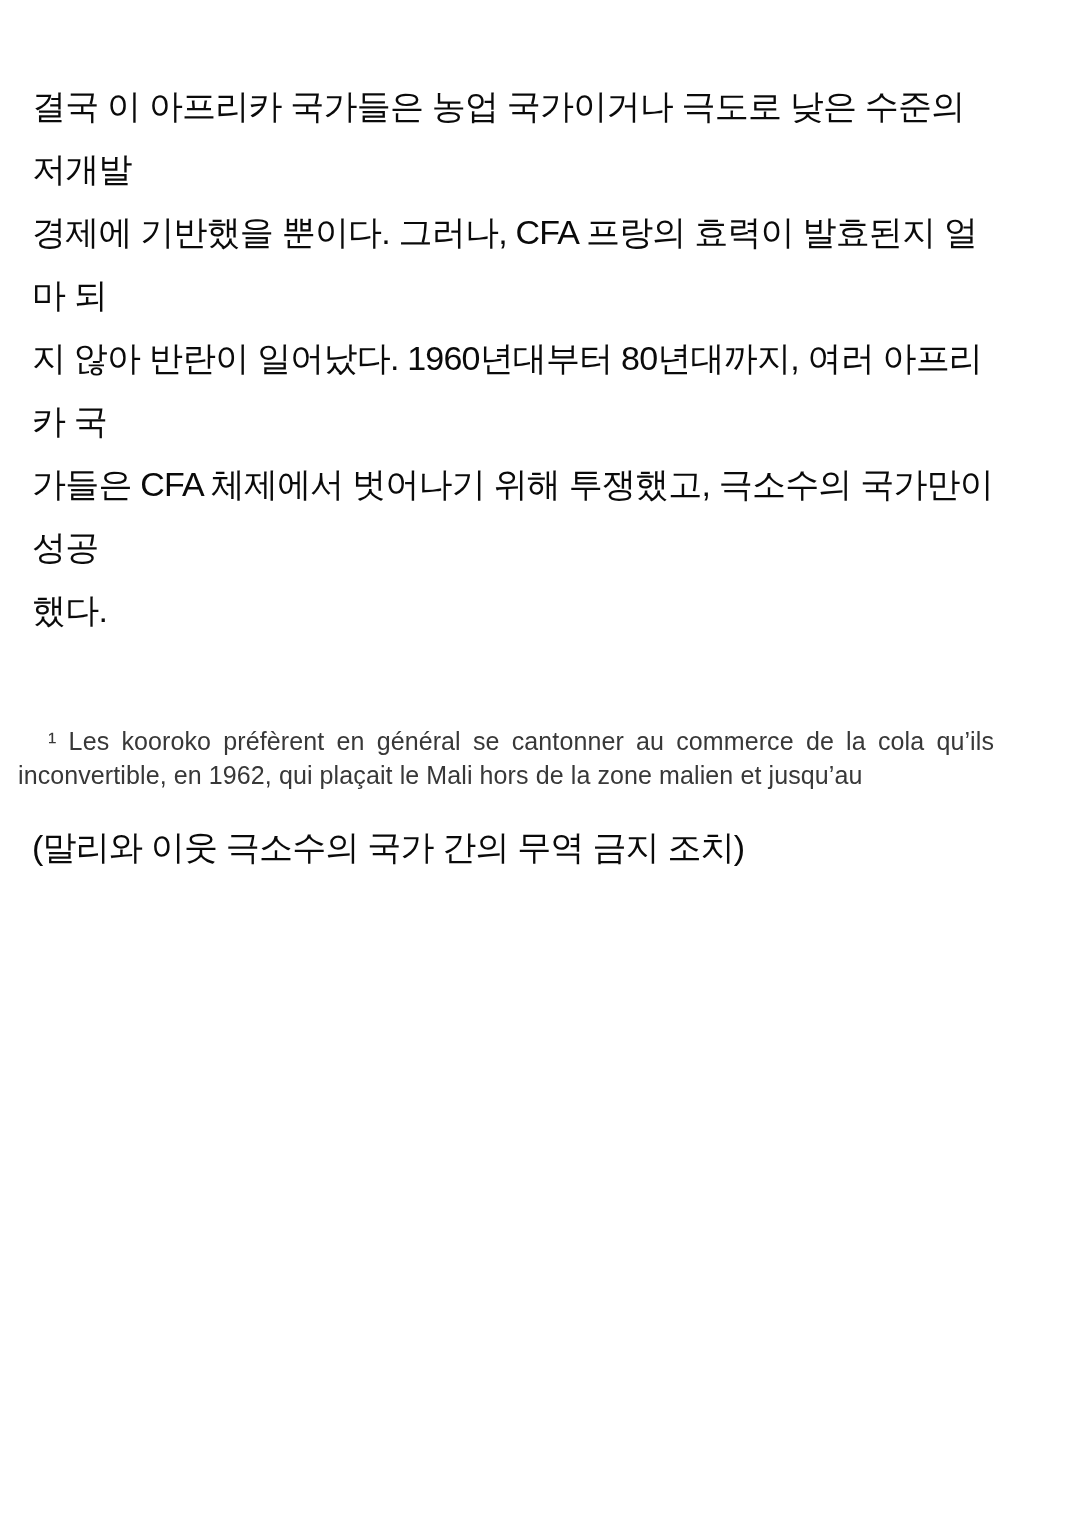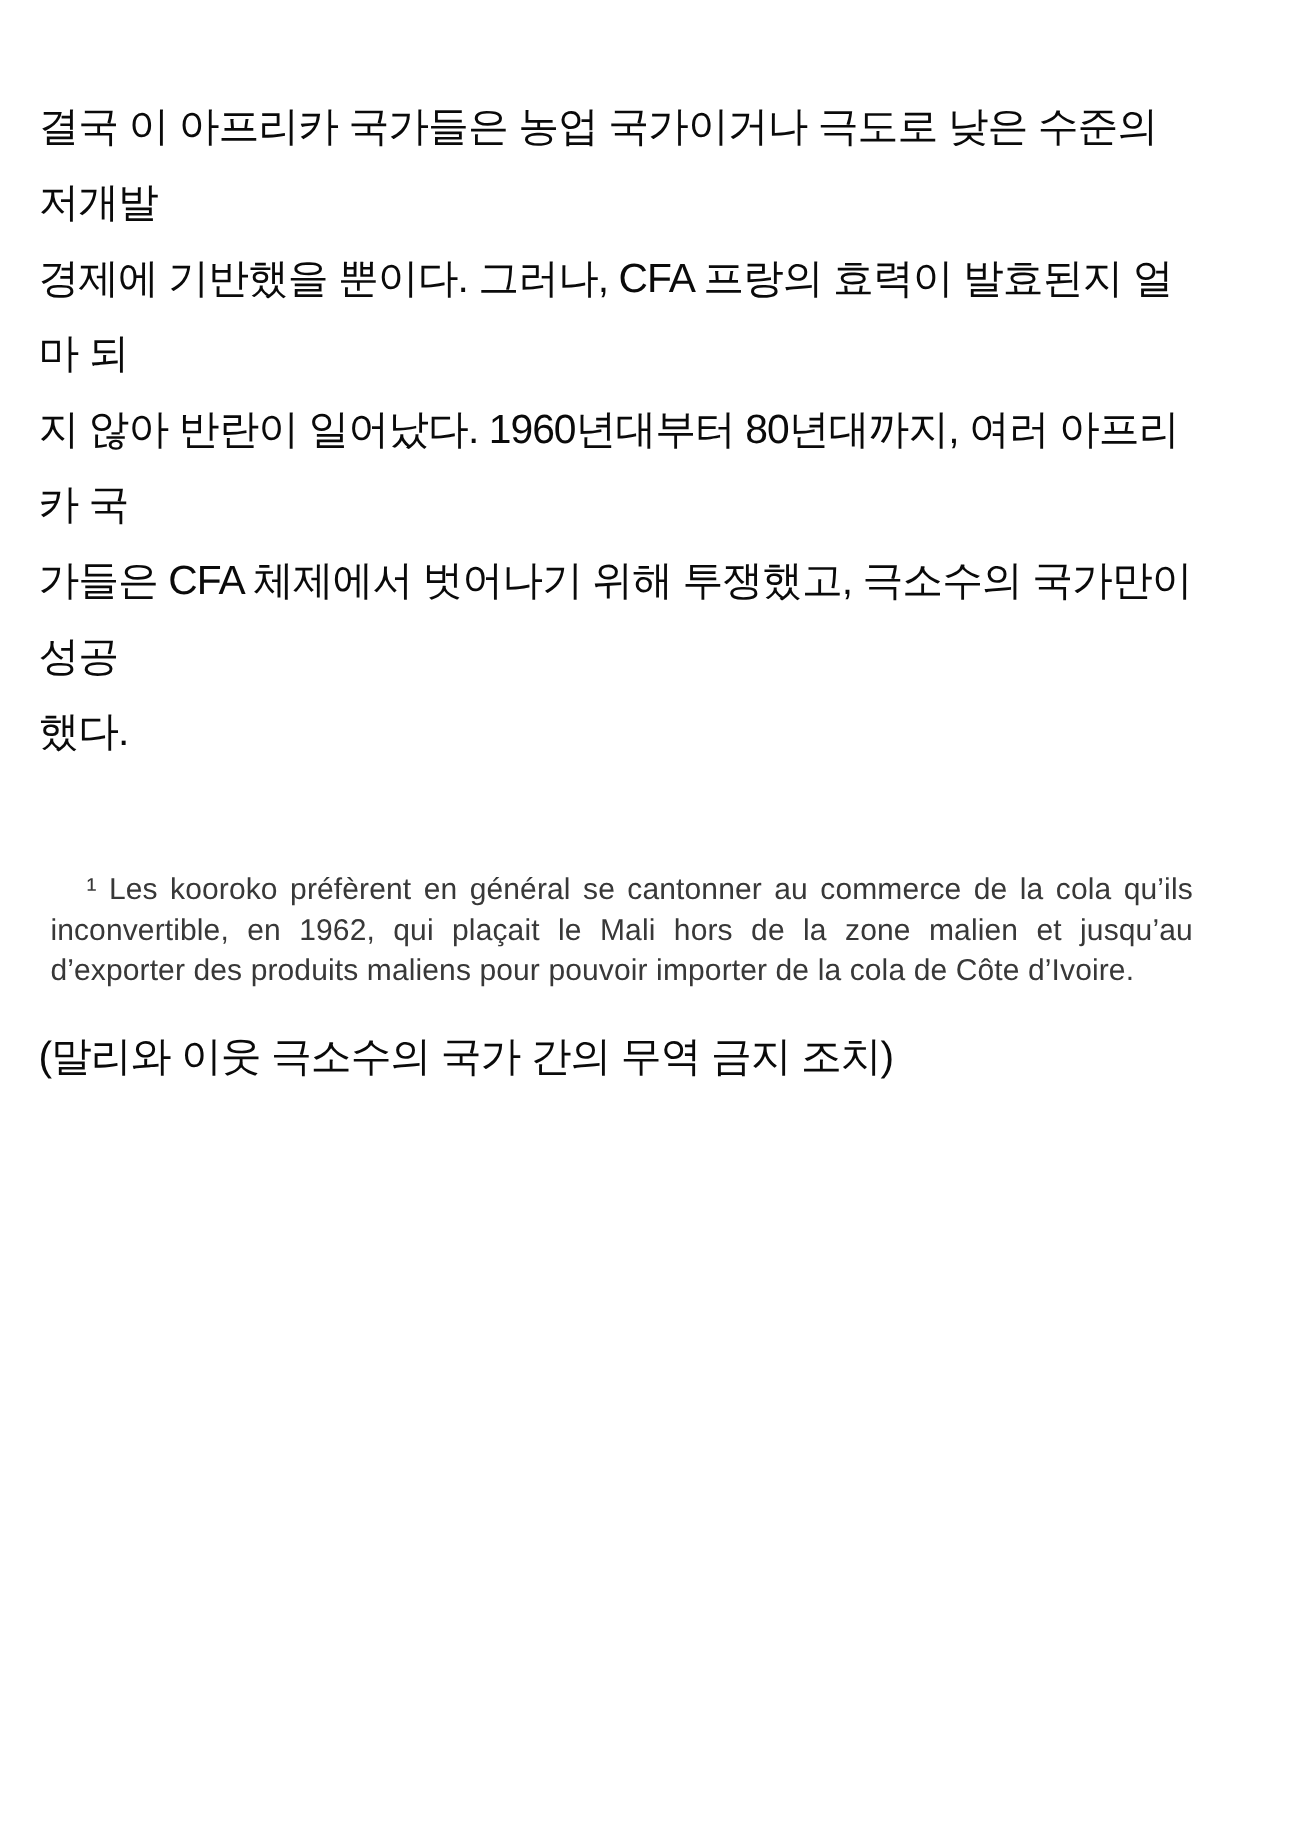--- a/index.html
+++ b/index.html
@@ -27,21 +27,21 @@
     letter-spacing: -0.8px;
     white-space: pre-line;
     font-weight: 500;
   }
   .p1 { margin-top: 75px; }
   .p2 { margin-top: 78px; }
   .caption { margin-top: 24px; }
   
   .footnote {
     margin-top: 82px;
-    margin-left: 42px;
+    margin-left: 18px;
     margin-right: 37px;
     font-size: 25px;
     line-height: 34px;
     color: #383838;
     filter: blur(0.4px);
     letter-spacing: 0.1px;
   }
   .fn-line {
     text-align: justify;
     text-align-last: justify;
@@ -62,18 +62,17 @@
   <div class="ko p1">결국 이 아프리카 국가들은 농업 국가이거나 극도로 낮은 수준의 저개발
 경제에 기반했을 뿐이다. 그러나, CFA 프랑의 효력이 발효된지 얼마 되
 지 않아 반란이 일어났다. 1960년대부터 80년대까지, 여러 아프리카 국
 가들은 CFA 체제에서 벗어나기 위해 투쟁했고, 극소수의 국가만이 성공
 했다.</div>
 
 
   <div class="footnote">
     <div class="fn-line first">¹  Les kooroko préfèrent en général se cantonner au commerce de la cola qu’ils</div>
     <div class="fn-line">inconvertible, en 1962, qui plaçait le Mali hors de la zone malien et jusqu’au</div>
-    <div class="fn-line">d’exporter des produits maliens pour pouvoir importer de la cola de Côte d’Ivoire.</div>
   </div>
 
   <div class="ko caption">(말리와 이웃 극소수의 국가 간의 무역 금지 조치)</div>
 
 </div>
 
 </body></html>

